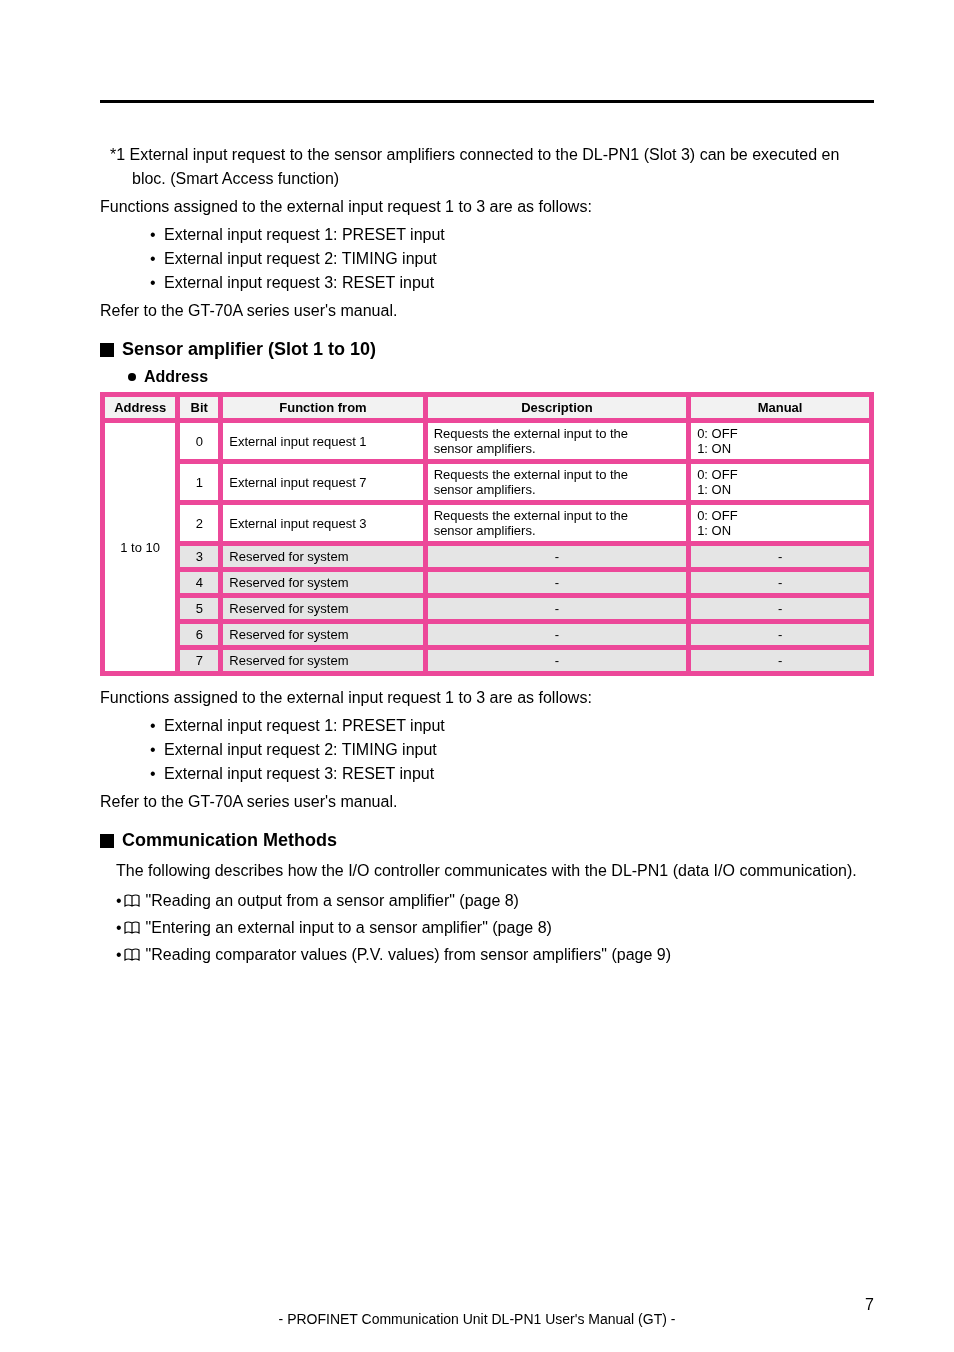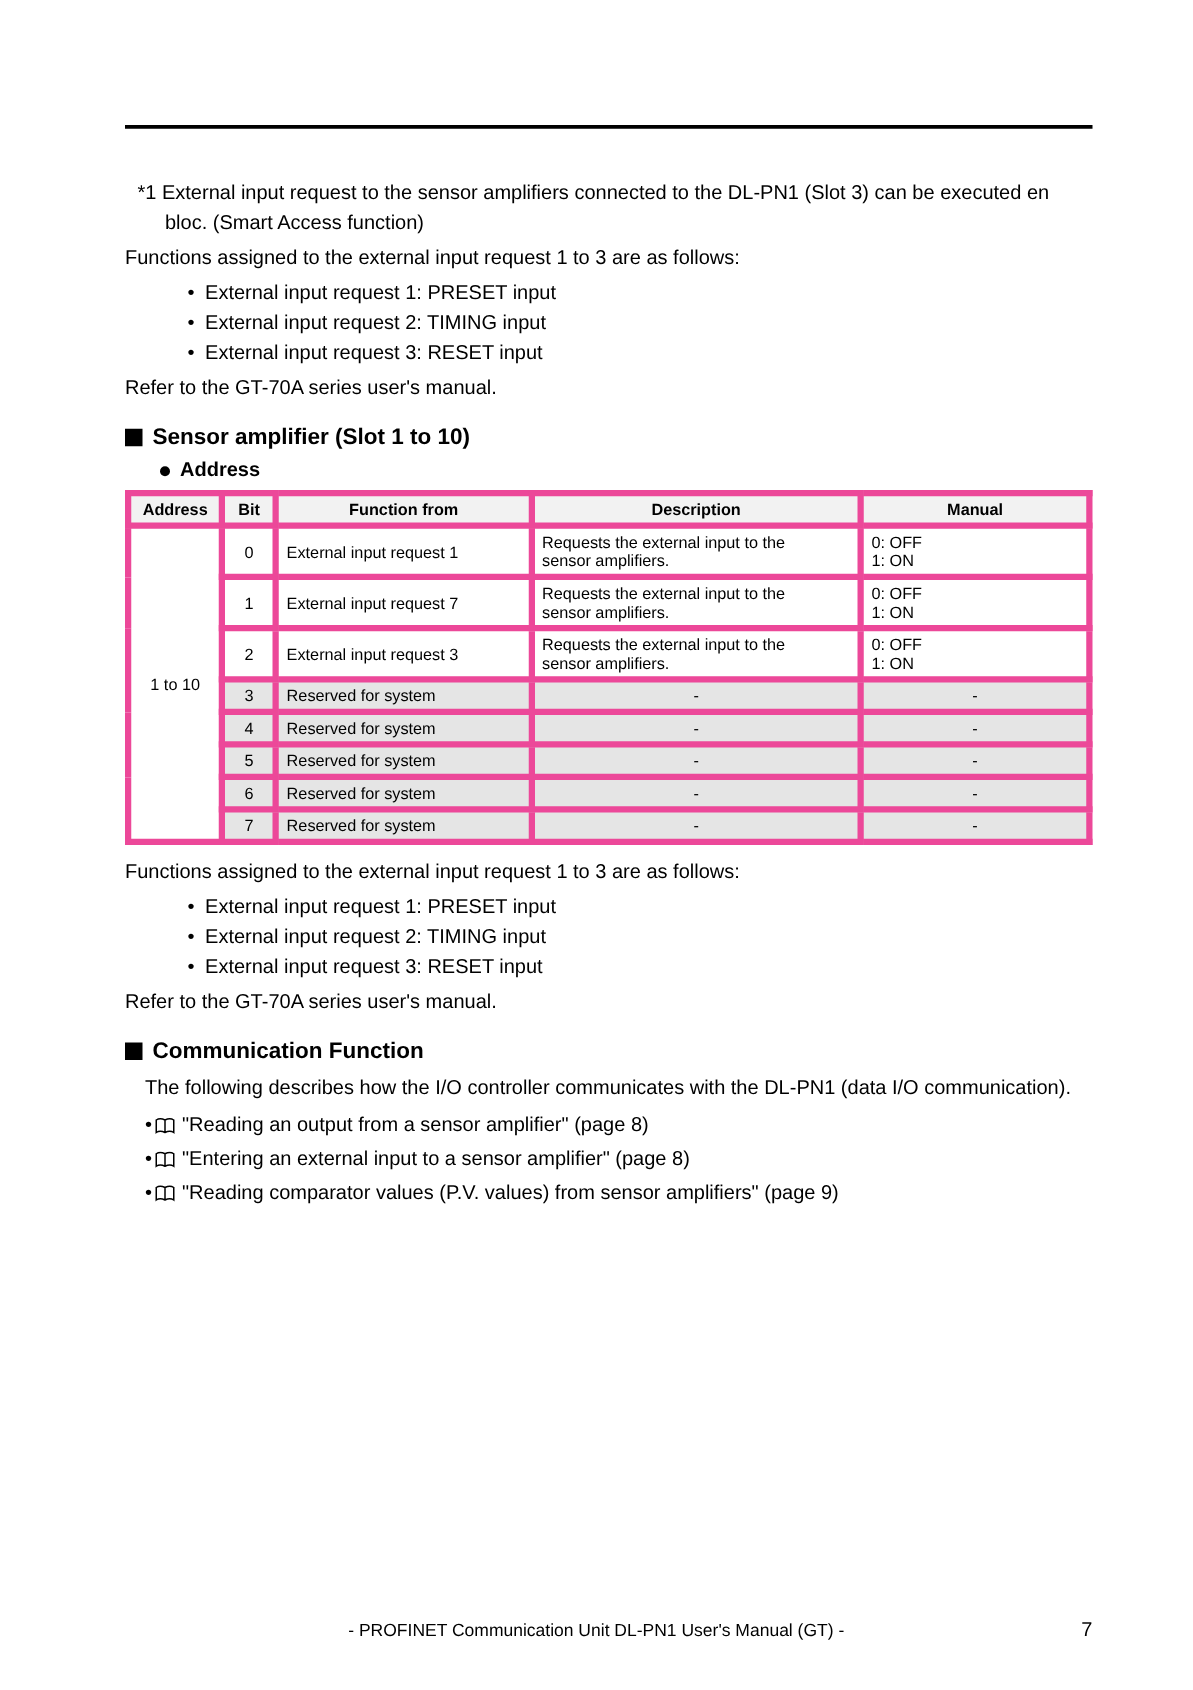--- a/index.html
+++ b/index.html
@@ -115,21 +115,21 @@
       width: 16px;
       height: 14px;
       margin: 0 6px 0 2px;
       position: relative;
     }
     .comm-list li .book-icon svg {
       display: block;
     }
     .footer {
       position: absolute;
-      bottom: 40px;
+      bottom: 25px;
       left: 0;
       width: 100%;
       text-align: center;
       font-size: 14px;
       color: #000;
     }
     .page-num {
       position: absolute;
       bottom: 38px;
       right: 80px;
@@ -222,21 +222,21 @@
 
 <p class="note-text">Functions assigned to the external input request 1 to 3 are as follows:</p>
 <ul class="bullet-list">
   <li>External input request 1: PRESET input</li>
   <li>External input request 2: TIMING input</li>
   <li>External input request 3: RESET input</li>
 </ul>
 <p class="note-text">Refer to the GT-70A series user's manual.</p>
 
 <h2 class="section-heading">
-  <span>Communication Function</span>
+  <span>Communication Methods</span>
 </h2>
 <p class="note-text" style="padding-left:16px;">The following describes how the I/O controller communicates with the DL-PN1 (data I/O communication).</p>
 <ul class="comm-list">
   <li>
     <span>•</span>
     <span class="book-icon">
       <svg viewBox="0 0 16 14" width="16" height="14">
           <path d="M1 2 Q4 0 8 2 Q12 0 15 2 L15 12 Q12 10 8 12 Q4 10 1 12 Z M8 2 L8 12" fill="none" stroke="#000" stroke-width="1.2"></path>
         </svg>
     </span>

